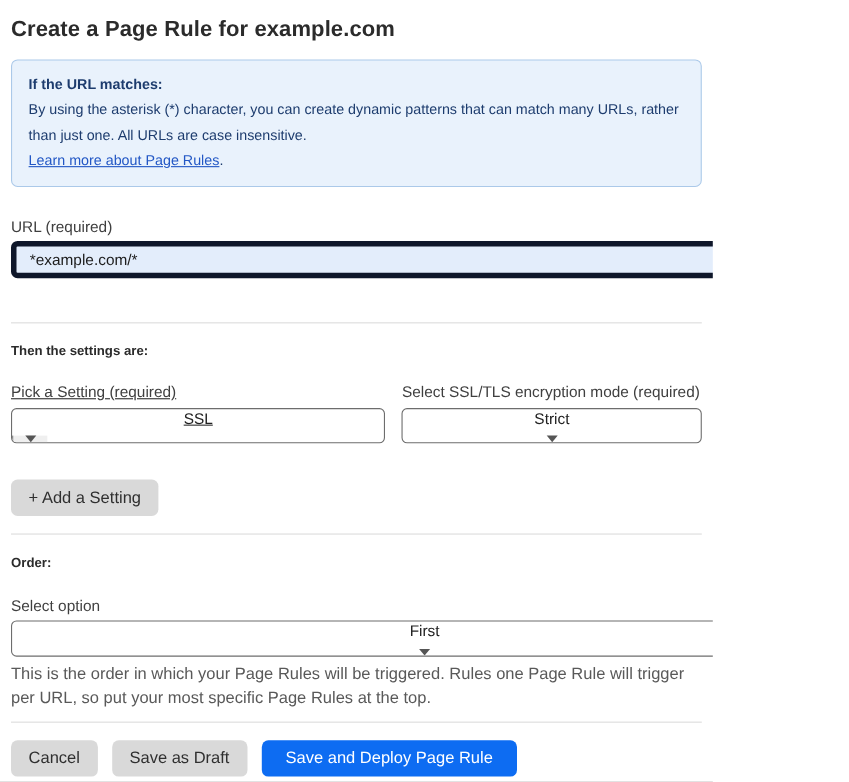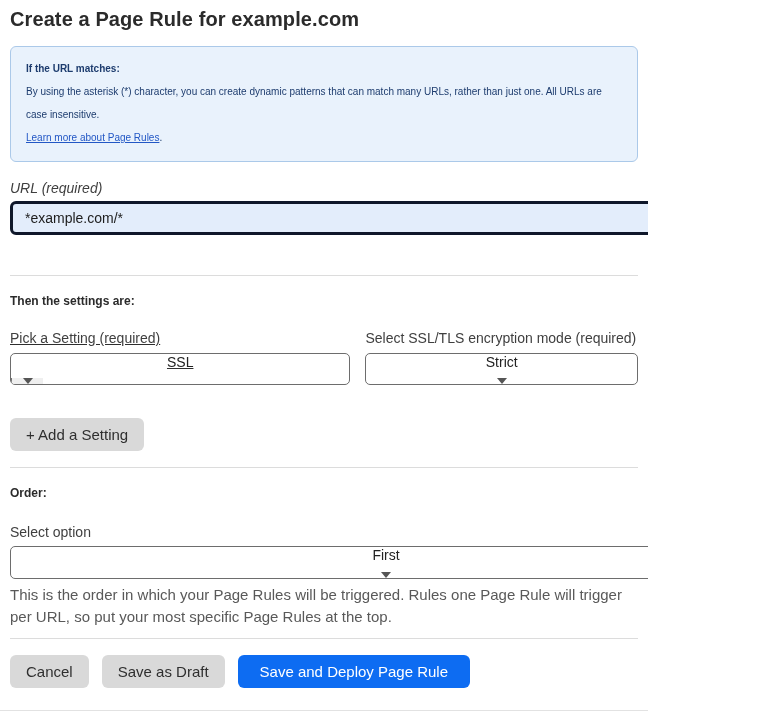--- a/index.html
+++ b/index.html
@@ -5,60 +5,60 @@
   * { box-sizing: border-box; margin: 0; padding: 0; }
   html, body { background: #ffffff; }
   body {
     width: 772px;
     font-family: "Liberation Sans", "DejaVu Sans", sans-serif;
     color: #2e2e2e;
   }
   .page {
     width: 648px;
     height: 711px;
-    padding: 6px 10px 0 10px;
+    padding: 14px 10px 0 10px;
     border-bottom: 1px solid #e2e2e2;
     overflow: hidden;
   }
   .page-title {
     font-size: 20px;
     font-weight: 700;
     color: #2b2b2b;
     letter-spacing: .1px;
     padding-top: 2px;
   }
   
   .notice {
     margin-top: 15px;
     background: #e9f2fc;
     border: 1px solid #abc9e9;
     border-radius: 6px;
     padding: 10px 15px 12px 15px;
     color: #1d3c6e;
-    font-size: 10px;
+    font-size: 13px;
     line-height: 23px;
   }
   .notice-heading { font-weight: 700; }
   .notice-link { color: #2257c5; text-decoration: underline; cursor: pointer; }
   .notice-period { color: #1d3c6e; }
   
   .field-label {
     display: block;
     font-size: 14px;
     color: #3f3f3f;
     line-height: 17px;
   }
-  .url-label { margin-top: 18px; font-style: italic; }
+  .url-label { margin-top: 28px; }
   .url-input {
     display: block;
     width: 752px;
     height: 34px;
     margin-top: 4px;
     background: #e3edfb;
-    border: 3px solid #0f172a;
+    border: 5px solid #0f172a;
     border-radius: 6px;
     padding: 0 12px;
     font-family: "Liberation Sans", sans-serif;
     font-size: 14px;
     color: #1d1d1d;
     outline: none;
   }
   .divider {
     border: none;
     border-top: 1px solid #dcdcdc;

